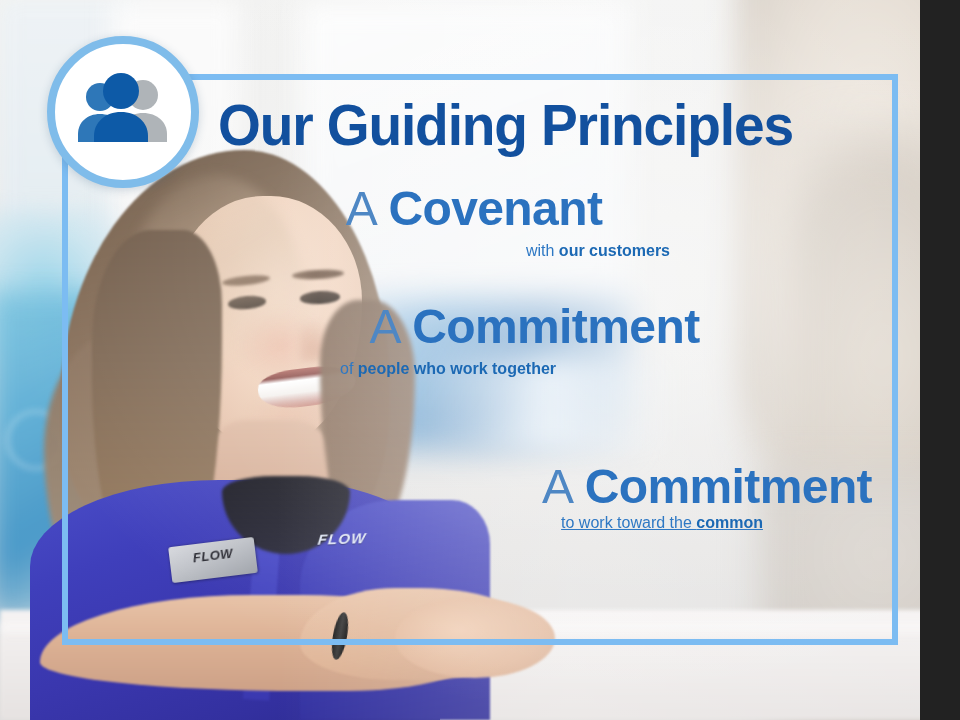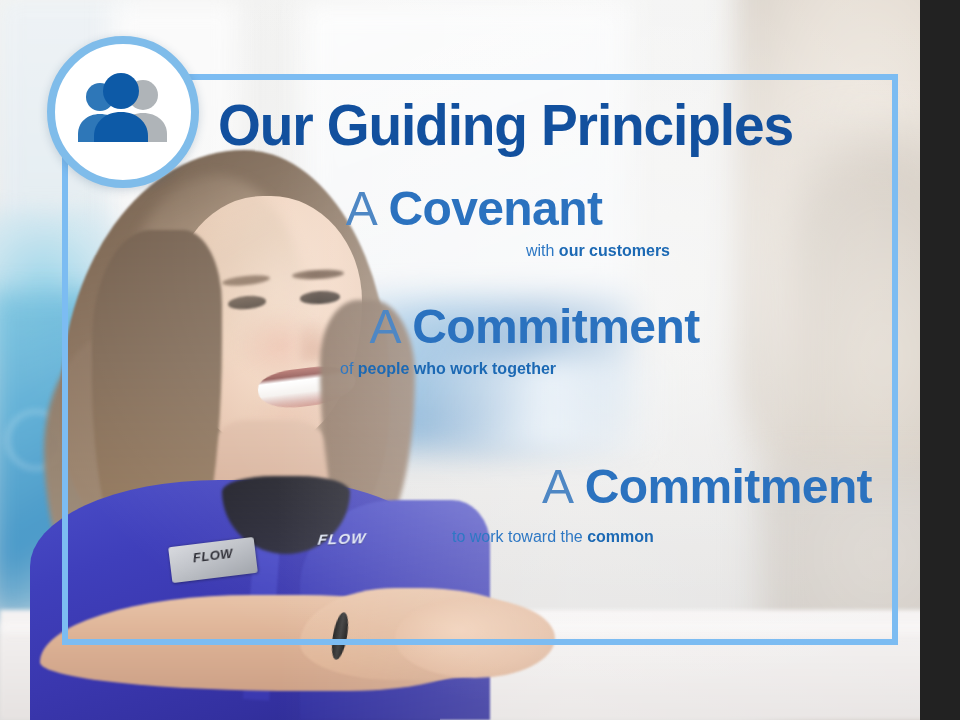--- a/index.html
+++ b/index.html
@@ -310,21 +310,21 @@
   .block1 .p-sub{text-align:right;}
 
   
   .block2{position:absolute;left:340px;top:302px;width:475px;text-align:right;}
   .block2 .p-head{text-align:center;padding-right:86px;}
   .block2 .p-sub{text-align:left;padding-right:4px;}
 
   
   .block3{position:absolute;left:452px;top:462px;width:420px;text-align:center;}
   .block3 .p-head{text-align:right;}
-  .block3 .p-sub{text-align:left;margin-top:14px;}
+  .block3 .p-sub{text-align:center;margin-top:0;text-decoration:underline;}
 </style>
 </head>
 <body>
 
 <div id="stage">
 
   <div class="photo">
     <div class="bg-room"></div>
     <div class="bg-window-a"></div>
     <div class="bg-window-b"></div>

